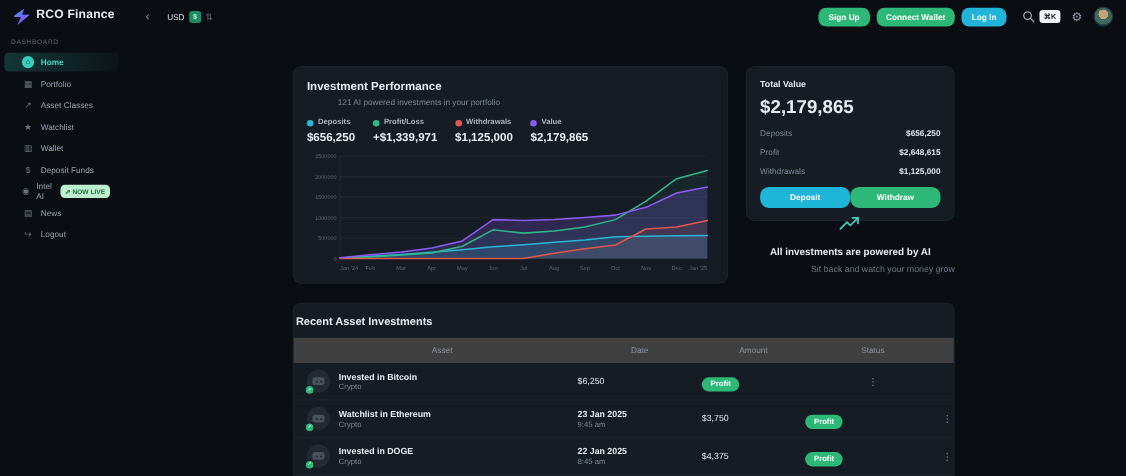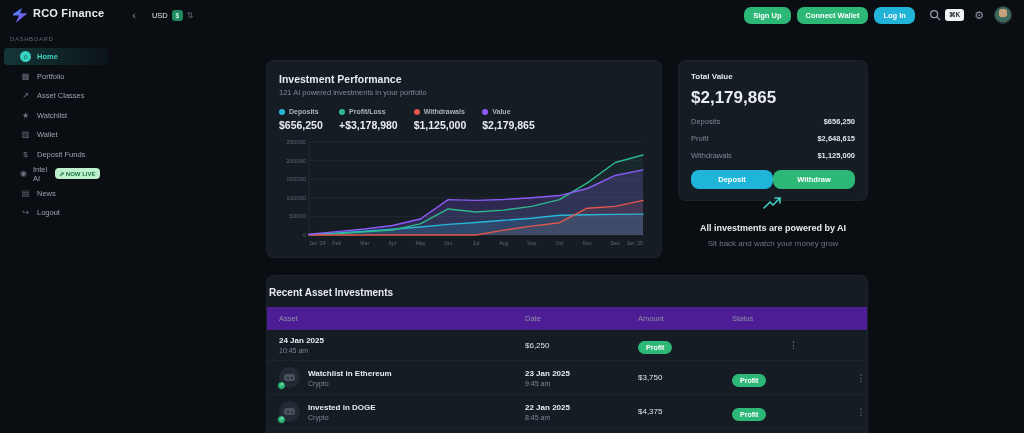--- a/index.html
+++ b/index.html
@@ -42,43 +42,43 @@
   .side-item.active .ico { width:11px; height:11px; border-radius:50%; background:#37d0c0;
     color:#0a2a28; font-size:7px; line-height:11px; }
   .live-badge { margin-left:2px; background:#bff0cd; color:#17713f; font-size:6px;
     font-weight:bold; border-radius:4px; padding:2px 4px; white-space:nowrap; }
   
   .main { position:absolute; left:266px; top:30px; width:602px; }
   .greeting { font-size:13px; font-weight:bold; margin-top:5px; }
   .card { background:#151c24; border-radius:8px; border:1px solid rgba(255,255,255,0.03); }
   .perf-card { position:absolute; left:0; top:30px; width:396px; height:198px; padding:12px; }
   .perf-title { font-size:10.5px; font-weight:bold; }
-  .perf-sub { font-size:7.5px; color:#7d8796; margin-top:3px; }
+  .perf-sub { font-size:7.5px; color:#7d8796; margin-top:3px;margin-left:28px; }
   .legend-row { display:flex; gap:16px; margin-top:11px; }
   .legend-item { min-width:44px; }
   .legend-top { display:flex; align-items:center; gap:4px; }
   .legend-dot { width:6px; height:6px; border-radius:50%; }
   .legend-label { font-size:7px; color:#aab3bf; font-weight:bold; }
   .legend-value { font-size:10.5px; font-weight:bold; margin-top:4px; }
   .tv-card { position:absolute; left:412px; top:30px; width:190px; padding:11px 12px; }
   .tv-title { font-size:8px; font-weight:bold; color:#e3e8ee; }
   .tv-value { font-size:17px; font-weight:bold; margin:7px 0 9px; }
   .tv-row { display:flex; justify-content:space-between; margin:8px 0; }
   .tv-row .lbl { font-size:7.5px; color:#7d8796; }
   .tv-row .val { font-size:7.5px; font-weight:bold; color:#dfe4ea; }
   .tv-btns { display:flex; gap:0; margin-top:10px;align-items:flex-end; }
   .tv-btn { flex:1; border:none; border-radius:8px; color:#fff; font-weight:bold;
     font-size:7.5px; padding:5px 0; cursor:pointer; font-family:inherit; }
   .promo { position:absolute; left:412px; top:165px; width:190px; text-align:center; }
   .promo-title { font-size:9px; font-weight:bold; margin-top:8px; }
-  .promo-sub { font-size:8px; color:#6b7583; margin-top:6px; }
+  .promo-sub { font-size:8px; color:#6b7583; margin-top:6px;text-align:right; }
   .table-card { position:absolute; left:0; top:245px; width:602px; height:200px; padding:0; }
   .table-title { font-size:10px; font-weight:bold; padding:11px 2px 9px; }
   .thead { display:grid; grid-template-columns:246px 113px 94px 123px 1fr;
-    background:#4c1d95; padding:7px 0 7px 12px; }
+    background:#404040; padding:7px 0 7px 12px;text-align:center; }
   .th { font-size:7.5px; color:#8a94a3; }
   .trow { display:grid; grid-template-columns:246px 113px 94px 123px 1fr;
     align-items:center; padding:6px 0 6px 12px; border-bottom:1px solid rgba(255,255,255,0.04); cursor:pointer; }
   .asset-cell { display:flex; align-items:center; gap:8px; }
   .asset-avatar { position:relative; width:21px; height:21px; border-radius:50%; background:#232a33; flex:none; }
   .robot-head { position:absolute; left:5px; top:7px; width:11px; height:7px; border-radius:2.5px; background:#49525f; }
   .robot-head::before, .robot-head::after { content:""; position:absolute; top:2.5px; width:2px; height:2px;
     border-radius:50%; background:#20262e; }
   .robot-head::before { left:2.5px; } .robot-head::after { right:2.5px; }
   .trend-badge { position:absolute; left:-2px; bottom:-2px; width:9px; height:9px; border-radius:50%;
@@ -176,21 +176,21 @@
           <span class="legend-dot" style="background-color: rgb(41, 182, 216);"></span>
           <span class="legend-label">Deposits</span>
         </div>
         <div class="legend-value">$656,250</div>
       </div>
       <div class="legend-item">
         <div class="legend-top">
           <span class="legend-dot" style="background-color: rgb(46, 184, 138);"></span>
           <span class="legend-label">Profit/Loss</span>
         </div>
-        <div class="legend-value">+$3,178,980</div>
+        <div class="legend-value">+$1,339,971</div>
       </div>
       <div class="legend-item">
         <div class="legend-top">
           <span class="legend-dot" style="background-color: rgb(226, 87, 75);"></span>
           <span class="legend-label">Withdrawals</span>
         </div>
         <div class="legend-value">$1,125,000</div>
       </div>
       <div class="legend-item">
         <div class="legend-top">
@@ -272,23 +272,29 @@
     <div class="table-title">Recent Asset Investments</div>
     <div class="thead">
       <span class="th">Asset</span>
       <span class="th">Date</span>
       <span class="th">Amount</span>
       <span class="th">Status</span>
       <span class="th"></span>
     </div>
 
     <div class="trow">
-      <div>
-        <div class="d-date">24 Jan 2025</div>
-        <div class="d-time">10:45 am</div>
+      <div class="asset-cell">
+        <div class="asset-avatar">
+          <div class="robot-head"></div>
+          <div class="trend-badge">↗</div>
+        </div>
+        <div>
+          <div class="asset-name">Invested in Bitcoin</div>
+          <div class="asset-cat">Crypto</div>
+        </div>
       </div>
       <div class="amount">$6,250</div>
       <div><span class="status-badge">Profit</span></div>
       <span class="kebab">⋮</span>
     </div>
 
     <div class="trow">
       <div class="asset-cell">
         <div class="asset-avatar">
           <div class="robot-head"></div>

